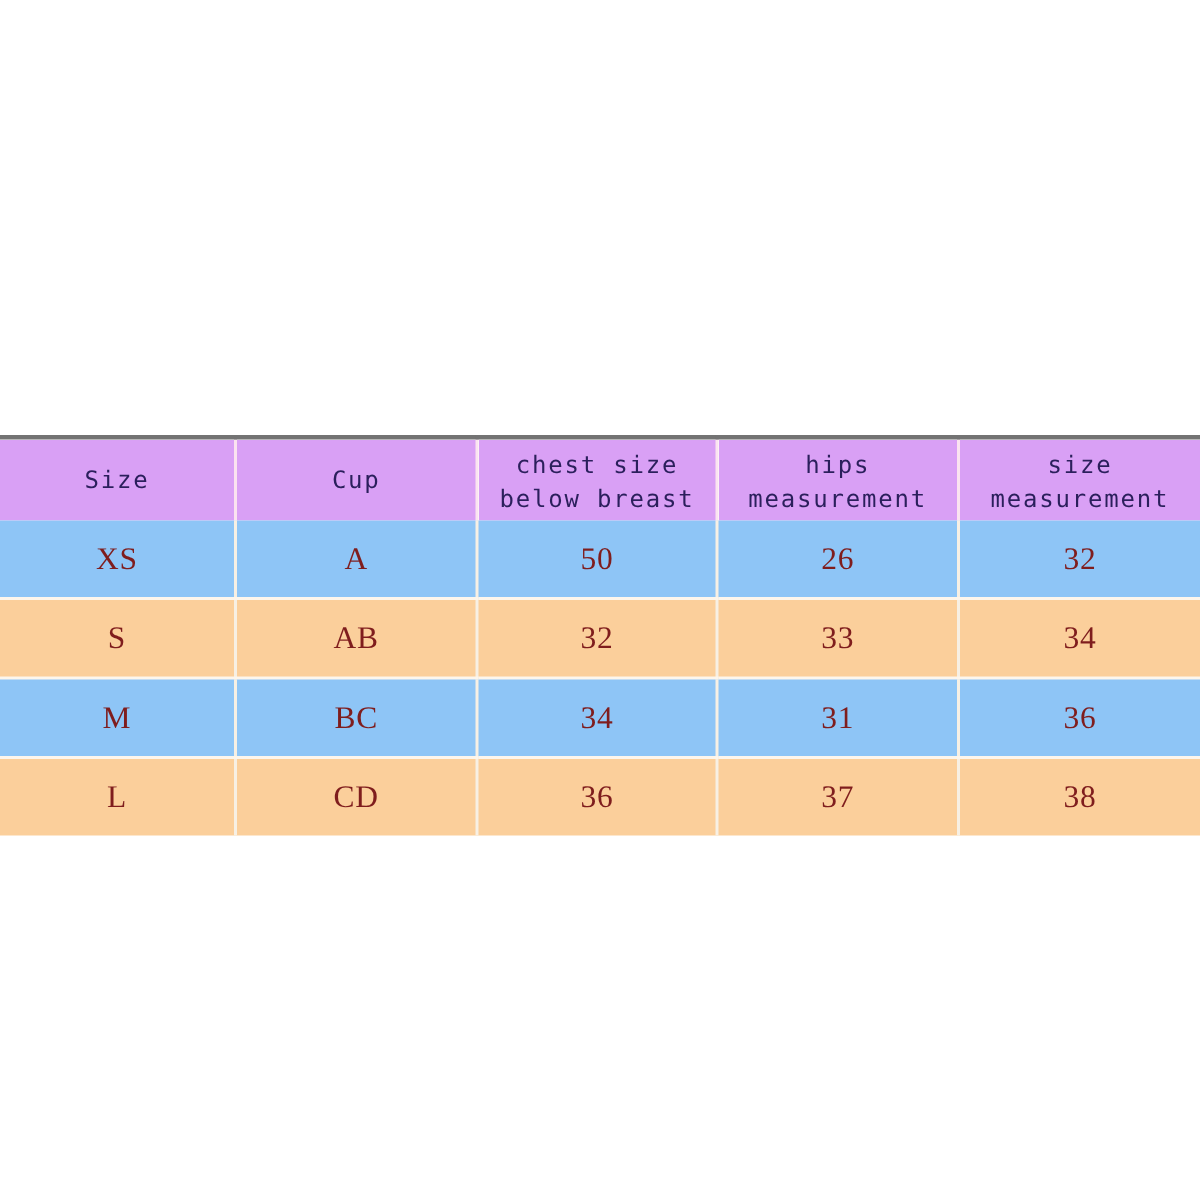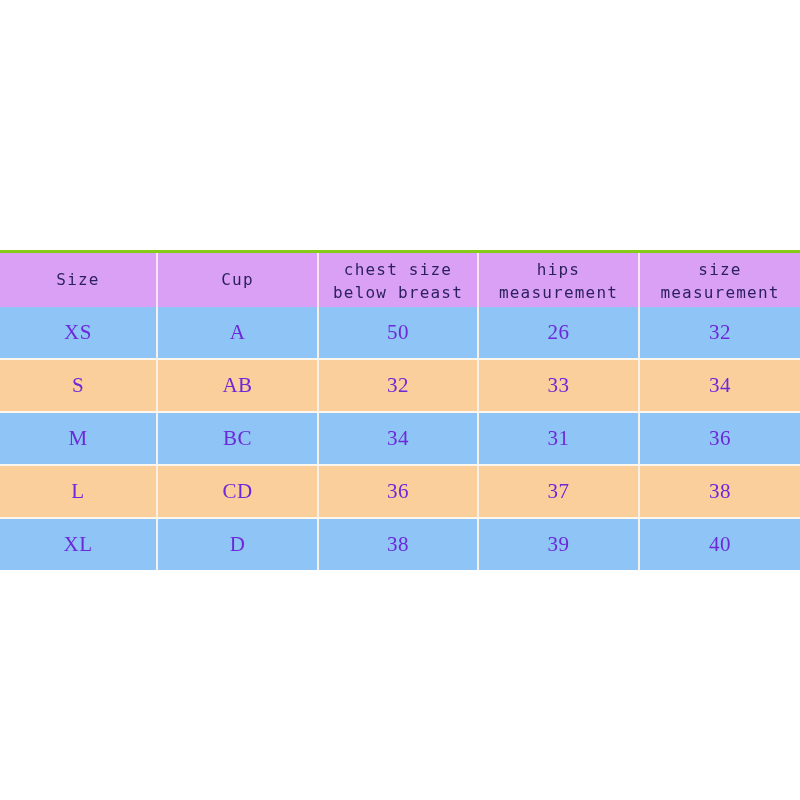--- a/index.html
+++ b/index.html
@@ -28,21 +28,22 @@
   }
 
   table.size-table {
     width: 800px;
     border-collapse: collapse;
     table-layout: fixed;
   }
 
   
   table.size-table {
-    border-top: 3px solid #84cc16;
+    border-top: 3px solid #737373;
+    margin-top: 40px;
   }
 
   table.size-table col.c-size   { width: 157px; }
   table.size-table col.c-cup    { width: 161px; }
   table.size-table col.c-chest  { width: 160px; }
   table.size-table col.c-waist  { width: 161px; }
   table.size-table col.c-hips   { width: 161px; }
 
   
   thead th {
@@ -70,21 +71,21 @@
   thead th .hdr-l1 { display: block; }
   thead th .hdr-l2 { display: block; }
 
   
   tbody td {
     height: 49px;
     text-align: center;
     vertical-align: middle;
     font-family: "Liberation Serif", "DejaVu Serif", serif;
     font-size: 21px;
-    color: #6d28d9;
+    color: #7f1d1d;
     border-right: 2px solid #f7f0e4;
     border-bottom: 2px solid #fdf6ec;
     letter-spacing: 0.5px;
   }
   tbody td:last-child { border-right: none; }
 
   tbody tr.row-blue   td { background: #8ec5f6; }
   tbody tr.row-orange td { background: #fbcf9b; }
   tbody tr:last-child td { border-bottom: none; }
 </style>
@@ -154,24 +155,17 @@
           <td>31</td>
           <td>36</td>
         </tr>
         <tr class="row-orange">
           <td>L</td>
           <td>CD</td>
           <td>36</td>
           <td>37</td>
           <td>38</td>
         </tr>
-        <tr class="row-blue">
-          <td>XL</td>
-          <td>D</td>
-          <td>38</td>
-          <td>39</td>
-          <td>40</td>
-        </tr>
       </tbody>
     </table>
   </div>
 
 </div>
 
 </body></html>

